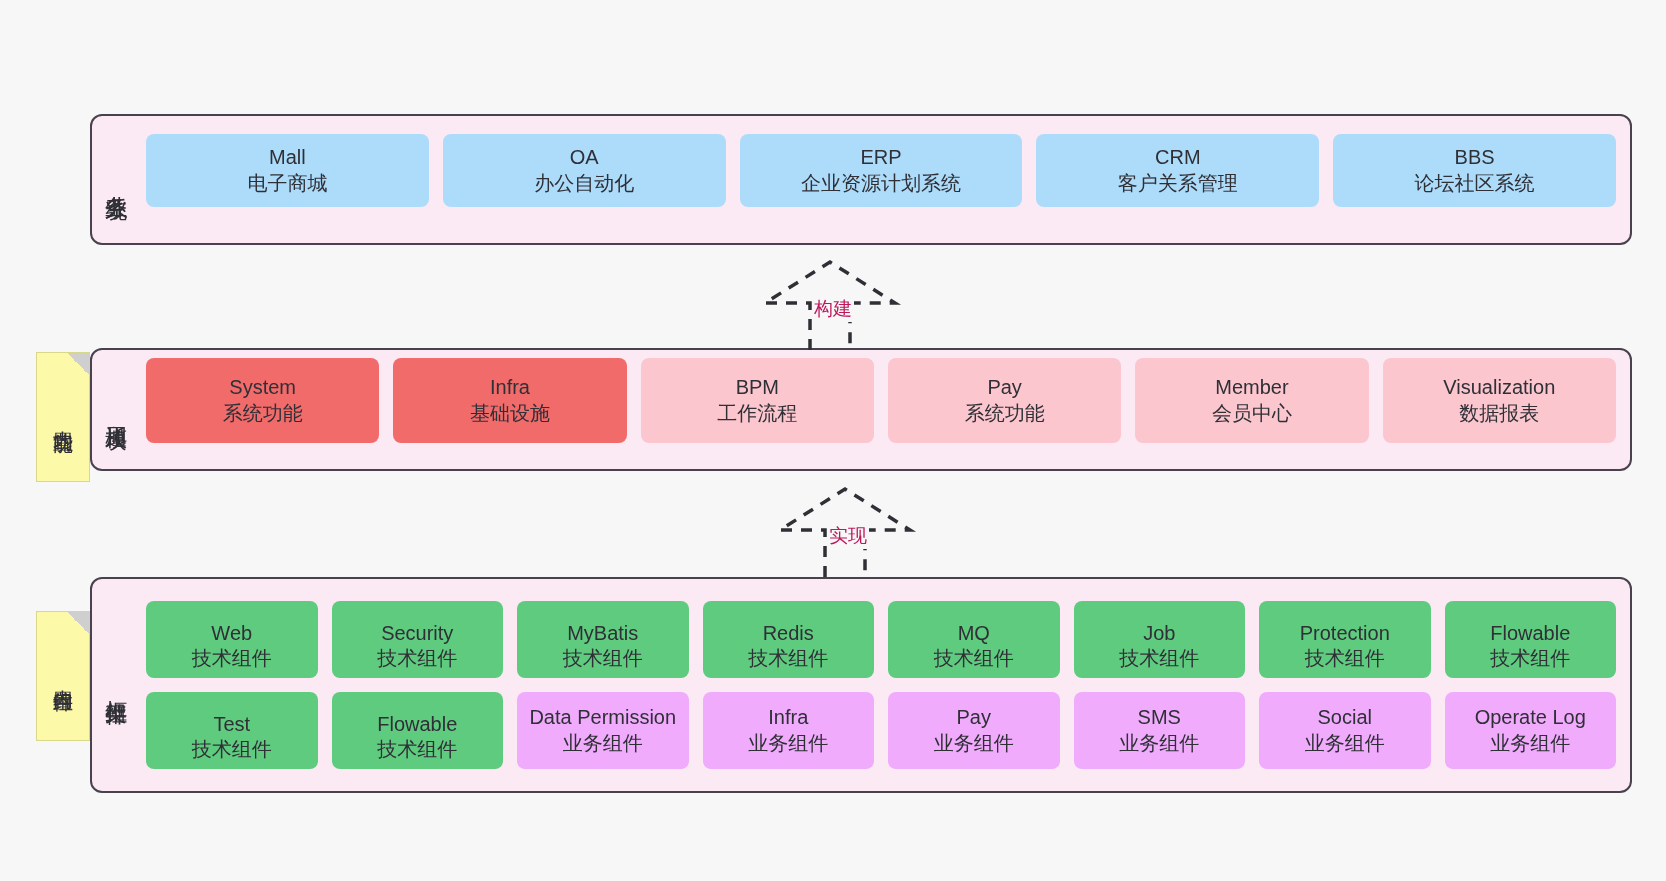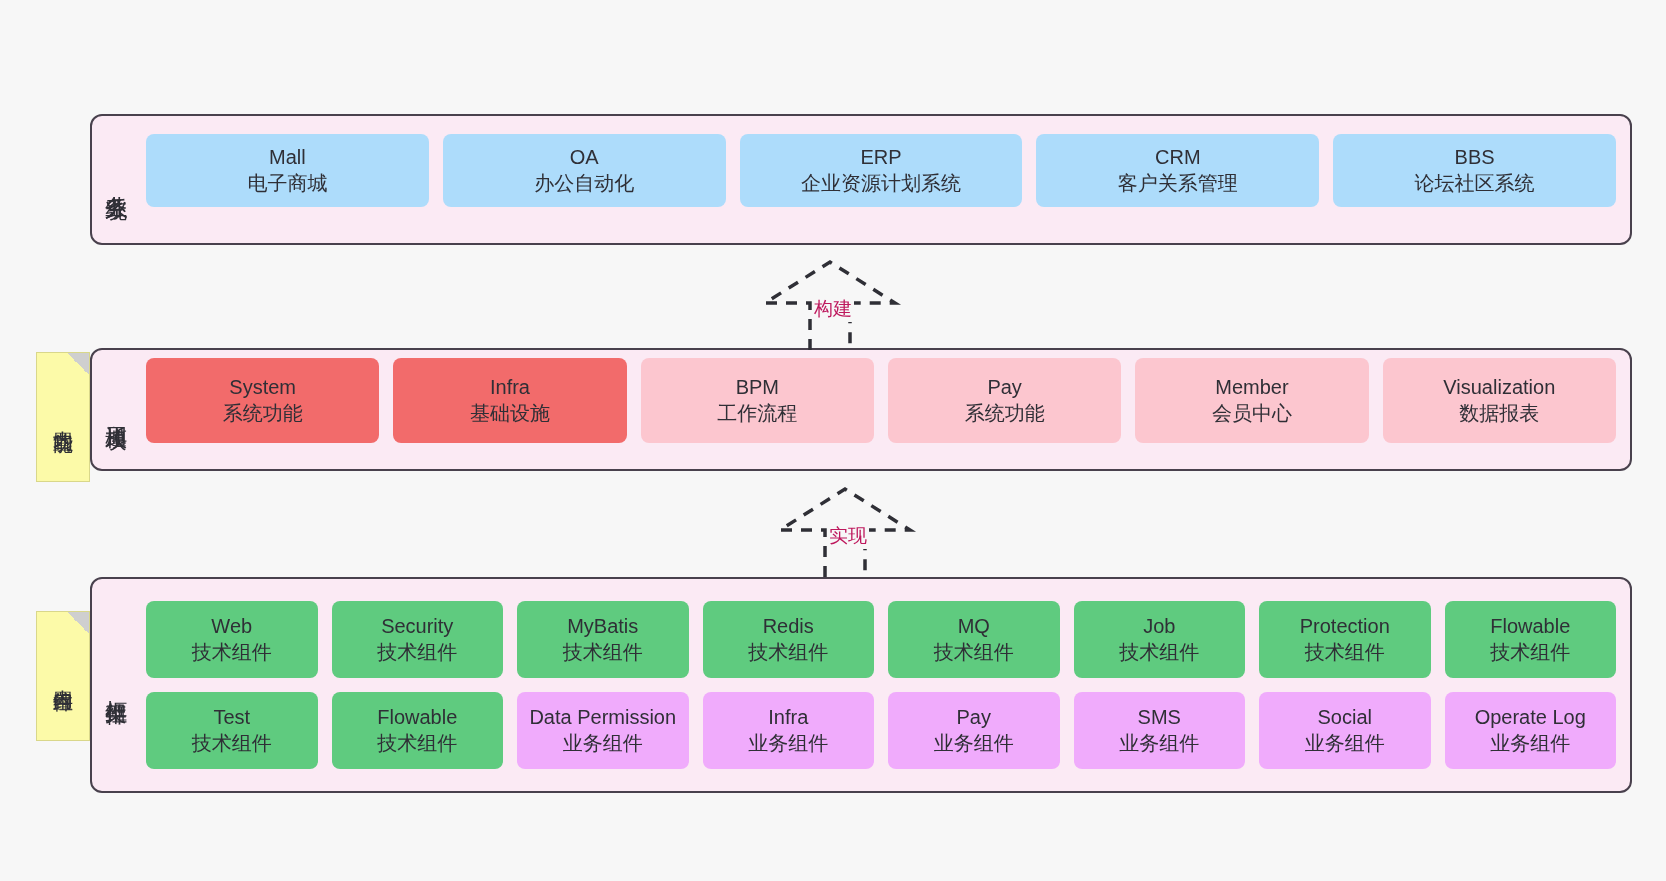--- a/index.html
+++ b/index.html
@@ -80,21 +80,21 @@
     color: #2f2f36;
     padding: 6px 4px;
     user-select: none;
   }
   .mod .en { display: block; }
   .mod .cn { display: block; }
 
   .mod.blue       { background: #addcfb; }
   .mod.red        { background: #f26b6b; }
   .mod.pink       { background: #fcc6cf; }
-  .mod.green      { background: #5fcb7f; }
+  .mod.green      { background: #5fcb7f; justify-content: flex-end; }
   .mod.lightgreen { background: #f0abfc; align-items: center; }
 
   .layer.l1 .mod { height: 73px; }
   .layer.l2 .mod { height: 85px; }
   .layer.l3 .mod { height: 77px; }
 
   
   .note {
     position: absolute;
     box-sizing: border-box;

